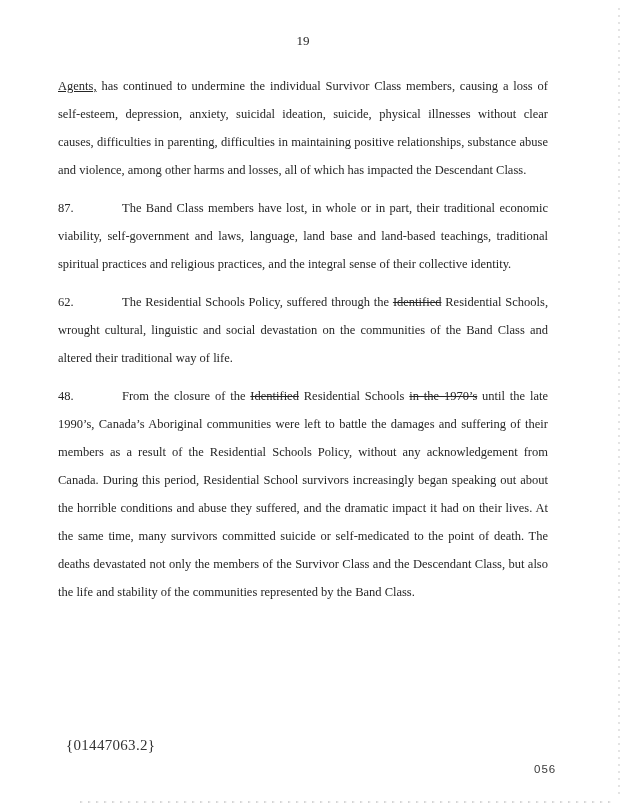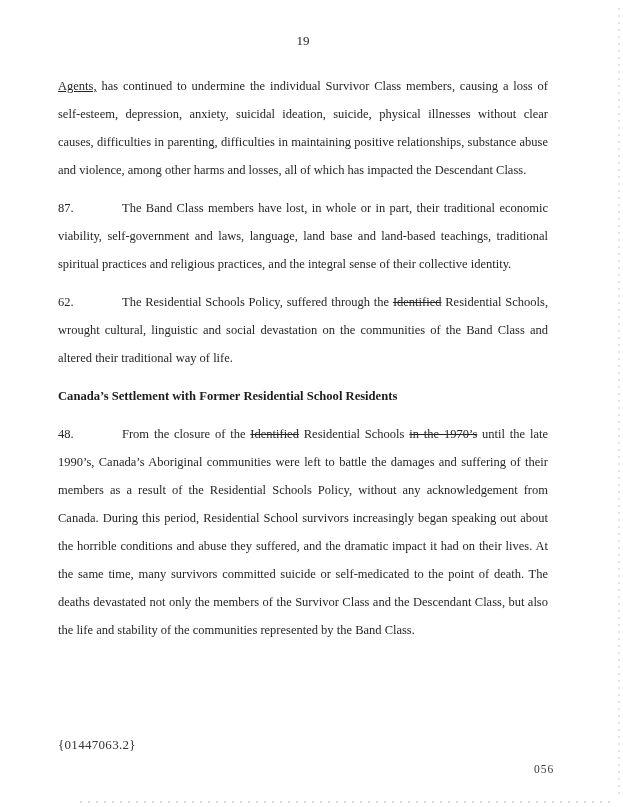--- a/index.html
+++ b/index.html
@@ -43,31 +43,31 @@
   .doc-heading {
     font-weight: bold;
     font-size: 12.6px;
     line-height: 28px;
     margin: 4px 0 10px 0;
     text-align: left;
     color: #1d1d1d;
   }
   .footer-ref {
     position: absolute;
-    left: 58px;
+    left: 66px;
     top: 737px;
-    font-size: 13px;
+    font-size: 15px;
     letter-spacing: 0.3px;
     color: #333333;
   }
   .bates-number {
     position: absolute;
     left: 534px;
     top: 763px;
-    font-family: Liberation Serif, serif;
+    font-family: Liberation Sans, sans-serif;
     font-size: 11.5px;
     letter-spacing: 1px;
     color: #3a3a3a;
   }
   .scan-artifact-bottom {
     position: absolute;
     left: 80px;
     right: 8px;
     bottom: 4px;
     height: 2px;
@@ -89,21 +89,20 @@
 </head>
 <body>
 
 <div class="page">
   <div class="page-number">19</div>
 
   <div class="doc-body">
       <p class="doc-para"><span class="seg-underline">Agents,</span><span class="seg-normal"> has continued to undermine the individual Survivor Class members, causing a loss of self-esteem, depression, anxiety, suicidal ideation, suicide, physical illnesses without clear causes, difficulties in parenting, difficulties in maintaining positive relationships, substance abuse and violence, among other harms and losses, all of which has impacted the Descendant Class.</span></p>
       <p class="doc-para"><span class="para-num">87.</span><span class="seg-normal">The Band Class members have lost, in whole or in part, their traditional economic viability, self-government and laws, language, land base and land-based teachings, traditional spiritual practices and religious practices, and the integral sense of their collective identity.</span></p>
       <p class="doc-para"><span class="para-num">62.</span><span class="seg-normal">The Residential Schools Policy, suffered through the </span><span class="seg-strike">Identified</span><span class="seg-normal"> Residential Schools, wrought cultural, linguistic and social devastation on the communities of the Band Class and altered their traditional way of life.</span></p>
-      <div class="doc-heading">Canada’s Settlement with Former Residential School Residents</div>
       <p class="doc-para"><span class="para-num">48.</span><span class="seg-normal">From the closure of the </span><span class="seg-strike">Identified</span><span class="seg-normal"> Residential Schools </span><span class="seg-strike">in the 1970’s</span><span class="seg-normal"> until the late 1990’s, Canada’s Aboriginal communities were left to battle the damages and suffering of their members as a result of the Residential Schools Policy, without any acknowledgement from Canada. During this period, Residential School survivors increasingly began speaking out about the horrible conditions and abuse they suffered, and the dramatic impact it had on their lives. At the same time, many survivors committed suicide or self-medicated to the point of death. The deaths devastated not only the members of the Survivor Class and the Descendant Class, but also the life and stability of the communities represented by the Band Class.</span></p>
     </div>
 
   <div class="footer-ref">{01447063.2}</div>
 
   <div class="bates-number">056</div>
 
   <div class="scan-artifact-bottom"></div>
 
   <div class="scan-artifact-right"></div>

